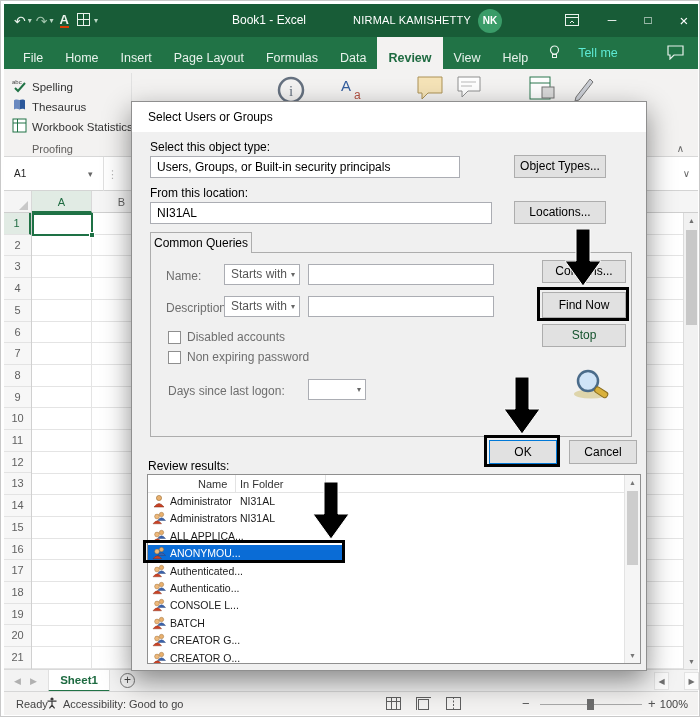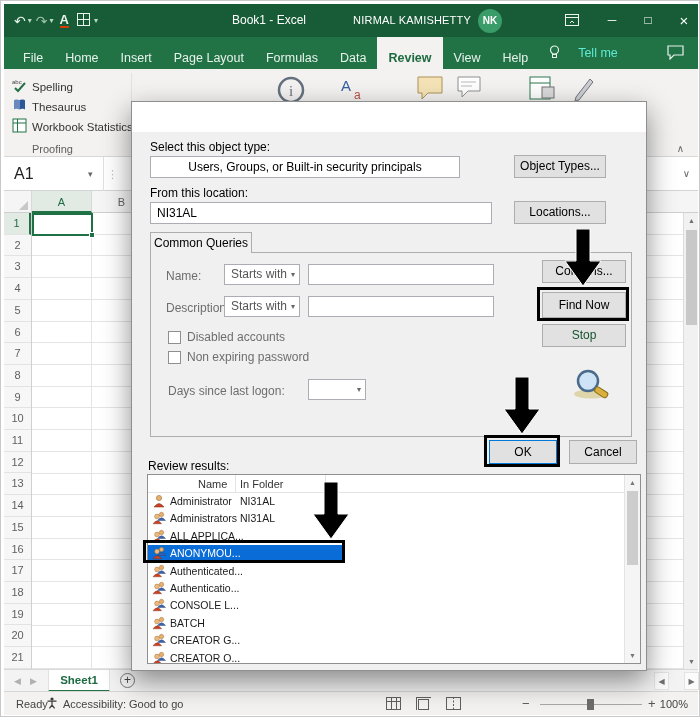--- a/index.html
+++ b/index.html
@@ -40,21 +40,21 @@
                 font-size:11.5px; color:#333; white-space:nowrap; }
   #proofing-label { position:absolute; left:28px; top:74px; font-size:11px; color:#605e5c; }
   #proof-divider { position:absolute; left:127px; top:4px; width:1px; height:82px; background:#e1e1e1; }
   .crop-icon { position:absolute; top:6px; opacity:.95; }
   #collapse-ribbon { position:absolute; right:14px; bottom:2px; font-size:10px; color:#666; }
 
   
   #formulabar { position:absolute; left:3px; top:156px; width:694px; height:34px; background:#fff;
                 border-bottom:1px solid #d4d4d4; }
   #namebox { position:absolute; left:0; top:0; width:100px; height:34px; border-right:1px solid #e0e0e0; }
-  #namebox-value { position:absolute; left:10px; top:0; line-height:34px; font-size:16px; color:#222; }
+  #namebox-value { position:absolute; left:10px; top:0; line-height:34px; font-size:10px; color:#222; }
   #namebox-caret { position:absolute; left:84px; top:0; line-height:34px; font-size:9px; color:#666; }
   #fx-splitter { position:absolute; left:103px; top:0; line-height:34px; font-size:11px; color:#b5b5b5; }
   #formula-expand { position:absolute; right:8px; top:0; line-height:34px; font-size:10px; color:#666; }
 
   
   #colheads { position:absolute; left:3px; top:190px; width:694px; height:22px; background:#f5f5f5;
               border-bottom:1px solid #cfcfcf; font-size:11px; color:#5f5f5f; }
   #corner { position:absolute; left:0; top:0; width:28px; height:22px; border-right:1px solid #d8d8d8; }
   #corner:after { content:""; position:absolute; right:3px; bottom:3px; border-left:9px solid transparent;
                   border-bottom:9px solid #c8c8c8; }
@@ -113,21 +113,21 @@
   #dlg-titlebar { position:absolute; left:0; top:0; width:100%; height:30px; background:#fff; }
   #dlg-title { position:absolute; left:16px; line-height:30px; font-size:12px; }
   #dlg-close { position:absolute; right:2px; top:2px; width:36px; height:26px; text-align:center;
                line-height:26px; font-size:14px; color:#444; }
   .dlbl { position:absolute; font-size:12px; }
   .tfield { position:absolute; height:22px; background:#fff; border:1px solid #abadb3;
             padding:2px 6px; font-size:12px; line-height:16px; white-space:nowrap; overflow:hidden; }
   .wbtn { position:absolute; height:23px; background:#e1e1e1; border:1px solid #adadad;
           font-size:12px; text-align:center; line-height:21px; }
   #obj-label { left:18px; top:38px; }
-  #obj-field { left:18px; top:54px; width:310px;text-align:center; }
+  #obj-field { left:18px; top:54px; width:310px; }
   #obj-types-btn { left:382px; top:53px; width:92px; }
   #loc-label { left:18px; top:84px; }
   #loc-field { left:18px; top:100px; width:342px; }
   #locations-btn { left:382px; top:99px; width:92px; }
 
   #cq-tab { position:absolute; left:18px; top:130px; width:102px; height:21px; background:#f0f0f0;
             border:1px solid #adadad; border-bottom:none; text-align:center; line-height:20px; z-index:2; font-size:12px;}
   #cq-box { position:absolute; left:18px; top:150px; width:482px; height:185px; border:1px solid #adadad; }
   .gray { color:#6e6e6e; }
   .combo { position:absolute; height:21px; background:#fff; border:1px solid #abadb3; font-size:12px;
@@ -409,20 +409,21 @@
     <span id="zoom-out">−</span>
     <div id="zoom-track"></div>
     <div id="zoom-tick"></div>
     <div id="zoom-thumb"></div>
     <span id="zoom-in">+</span>
     <span id="zoom-level">100%</span>
   </div>
 
   <div id="dialog">
     <div id="dlg-titlebar">
+      <span id="dlg-title">Select Users or Groups</span>
       <span id="dlg-close"></span>
     </div>
 
     <span class="dlbl" id="obj-label">Select this object type:</span>
     <div class="tfield" id="obj-field">Users, Groups, or Built-in security principals</div>
     <div class="wbtn" id="obj-types-btn">Object Types...</div>
 
     <span class="dlbl" id="loc-label">From this location:</span>
     <div class="tfield" id="loc-field">NI31AL</div>
     <div class="wbtn" id="locations-btn">Locations...</div>

